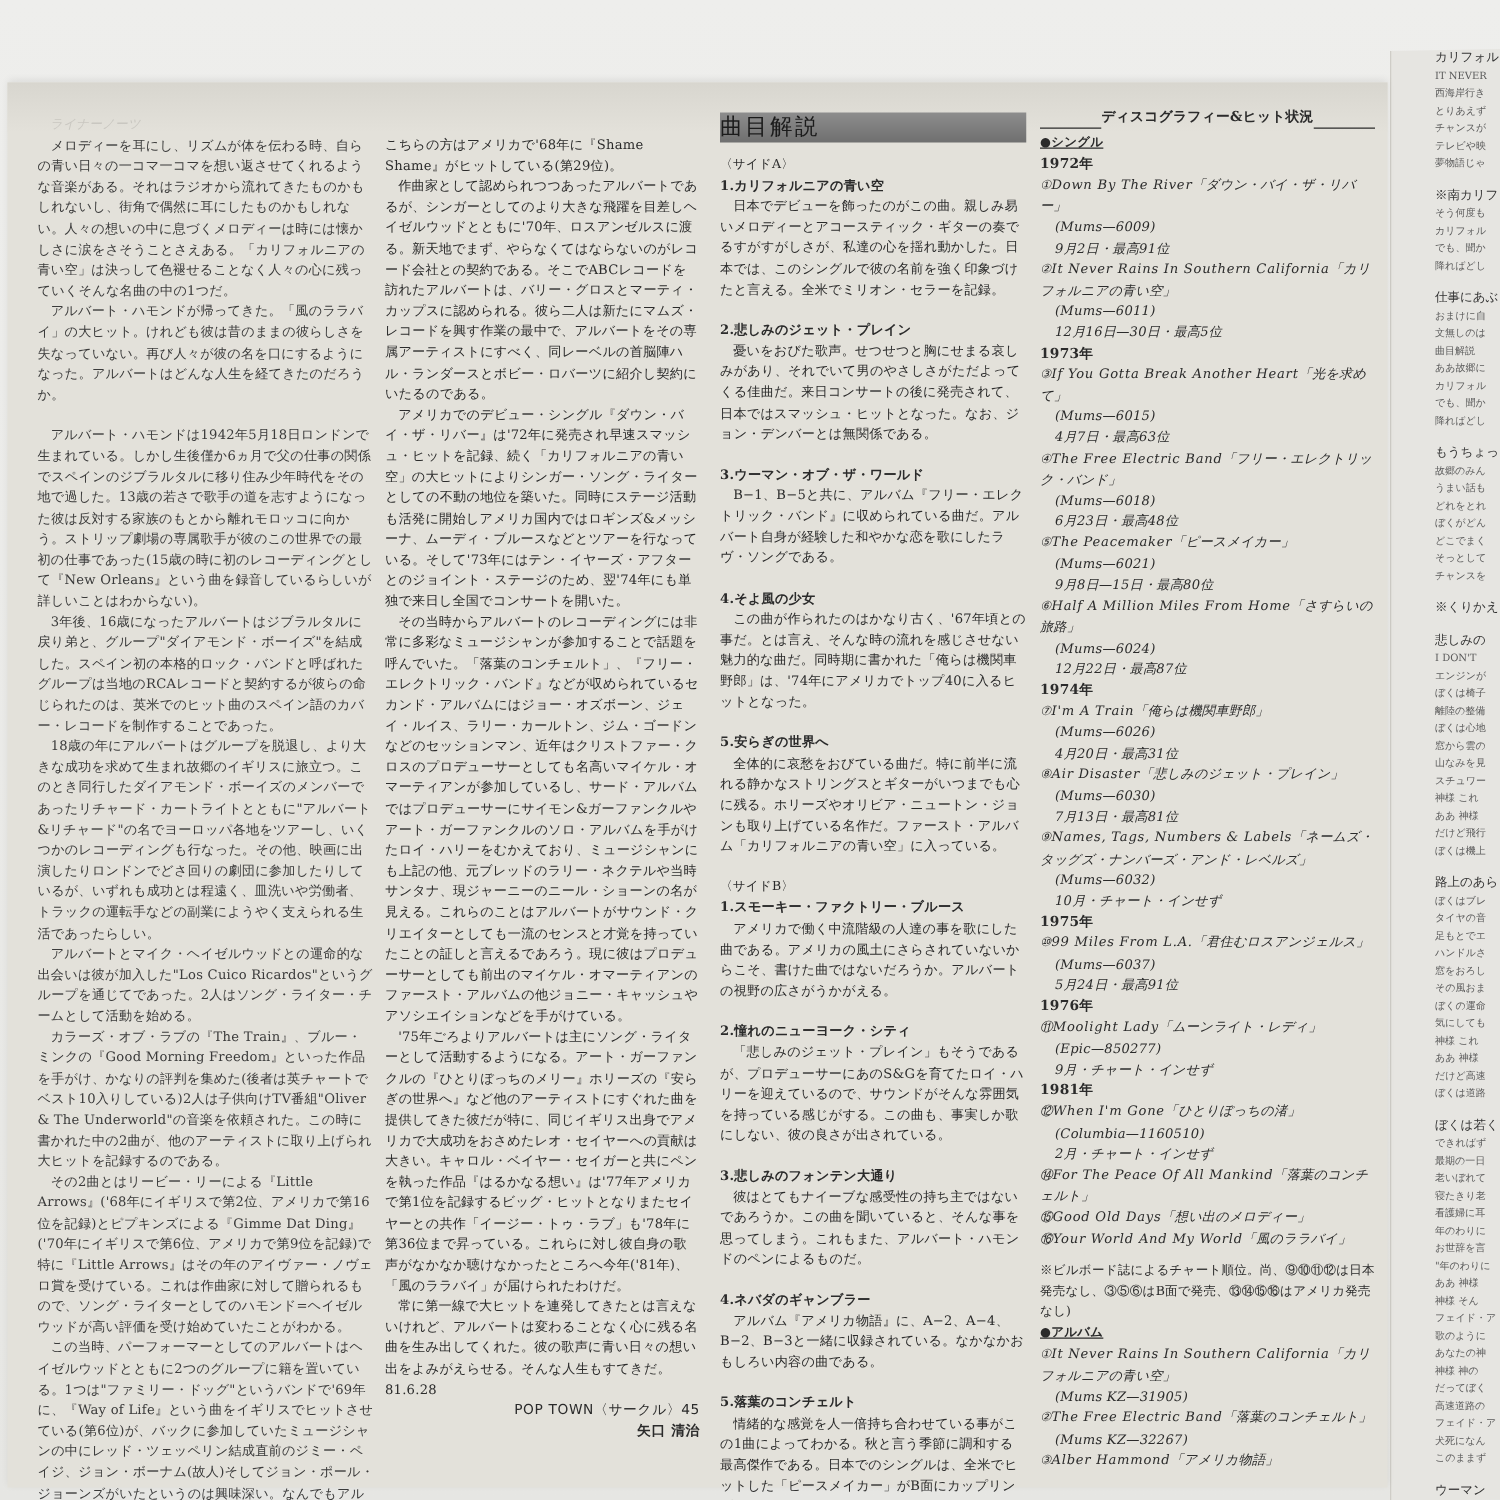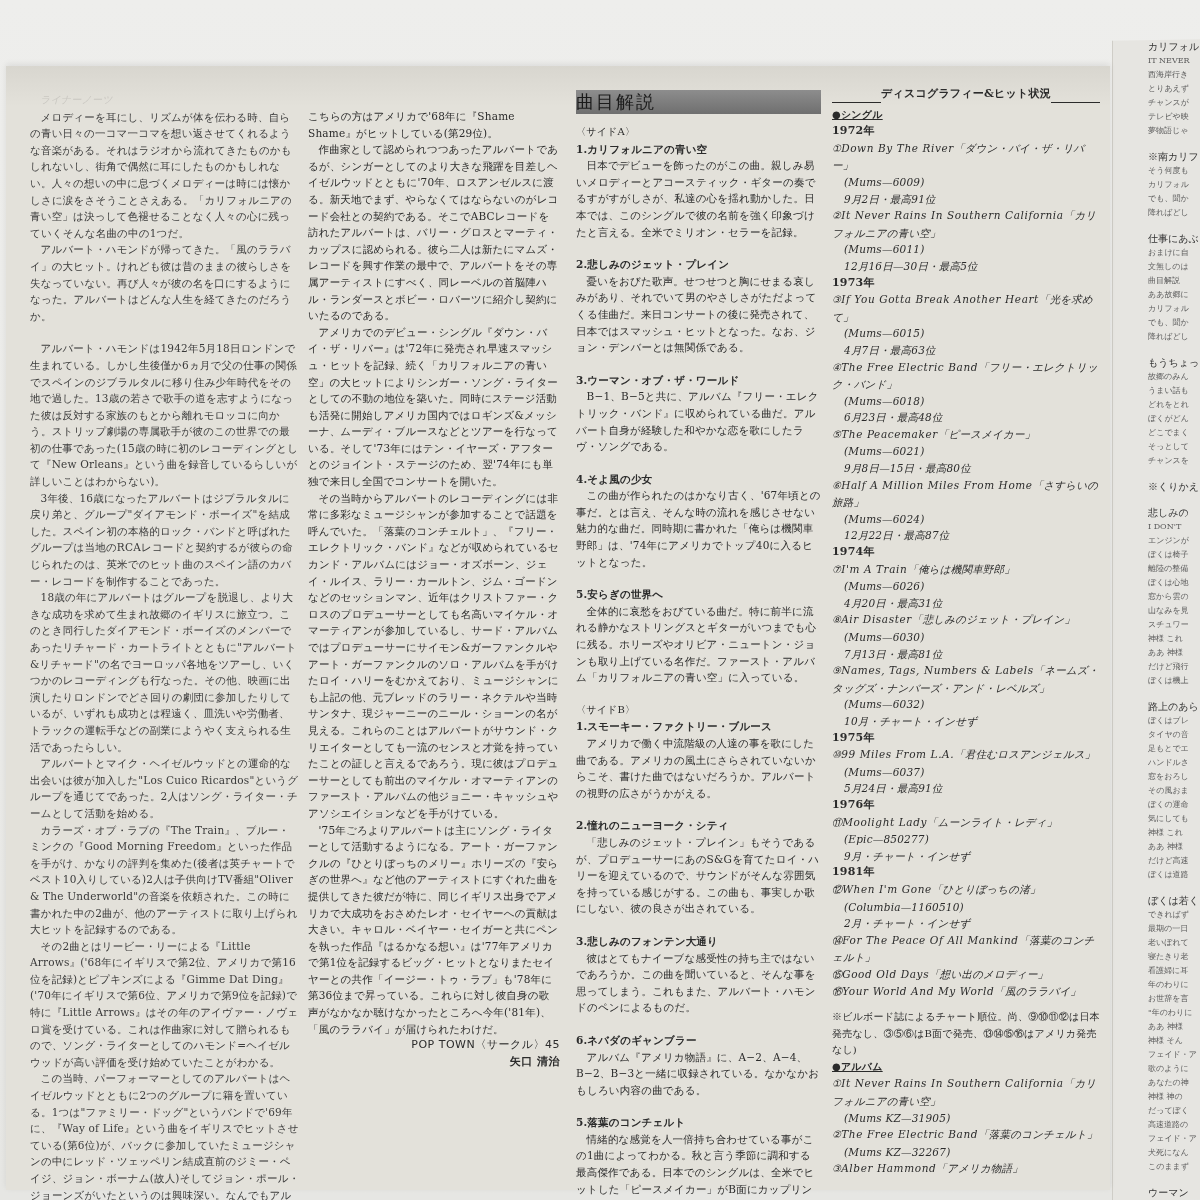--- a/index.html
+++ b/index.html
@@ -58,20 +58,21 @@
   <p>この当時、パーフォーマーとしてのアルバートはヘイゼルウッドとともに2つのグループに籍を置いている。1つは"ファミリー・ドッグ"というバンドで'69年に、『Way of Life』という曲をイギリスでヒットさせている(第6位)が、バックに参加していたミュージシャンの中にレッド・ツェッペリン結成直前のジミー・ペイジ、ジョン・ボーナム(故人)そしてジョン・ポール・ジョーンズがいたというのは興味深い。なんでもアルバートがPJプロビーのレコーディングを手伝った際にこの3人と知り合ったということだ。</p>
 
 </div>
 
 <div class="col" id="col2">
   <p class="noind">こちらの方はアメリカで'68年に『Shame Shame』がヒットしている(第29位)。</p>
   <p>作曲家として認められつつあったアルバートであるが、シンガーとしてのより大きな飛躍を目差しヘイゼルウッドとともに'70年、ロスアンゼルスに渡る。新天地でまず、やらなくてはならないのがレコード会社との契約である。そこでABCレコードを訪れたアルバートは、バリー・グロスとマーティ・カップスに認められる。彼ら二人は新たにマムズ・レコードを興す作業の最中で、アルバートをその専属アーティストにすべく、同レーベルの首脳陣ハル・ランダースとボビー・ロバーツに紹介し契約にいたるのである。</p>
   <p>アメリカでのデビュー・シングル『ダウン・バイ・ザ・リバー』は'72年に発売され早速スマッシュ・ヒットを記録、続く「カリフォルニアの青い空」の大ヒットによりシンガー・ソング・ライターとしての不動の地位を築いた。同時にステージ活動も活発に開始しアメリカ国内ではロギンズ&amp;メッシーナ、ムーディ・ブルースなどとツアーを行なっている。そして'73年にはテン・イヤーズ・アフターとのジョイント・ステージのため、翌'74年にも単独で来日し全国でコンサートを開いた。</p>
   <p>その当時からアルバートのレコーディングには非常に多彩なミュージシャンが参加することで話題を呼んでいた。「落葉のコンチェルト」、『フリー・エレクトリック・バンド』などが収められているセカンド・アルバムにはジョー・オズボーン、ジェイ・ルイス、ラリー・カールトン、ジム・ゴードンなどのセッションマン、近年はクリストファー・クロスのプロデューサーとしても名高いマイケル・オマーティアンが参加しているし、サード・アルバムではプロデューサーにサイモン&amp;ガーファンクルやアート・ガーファンクルのソロ・アルバムを手がけたロイ・ハリーをむかえており、ミュージシャンにも上記の他、元ブレッドのラリー・ネクテルや当時サンタナ、現ジャーニーのニール・ショーンの名が見える。これらのことはアルバートがサウンド・クリエイターとしても一流のセンスと才覚を持っていたことの証しと言えるであろう。現に彼はプロデューサーとしても前出のマイケル・オマーティアンのファースト・アルバムの他ジョニー・キャッシュやアソシエイションなどを手がけている。</p>
   <p>'75年ごろよりアルバートは主にソング・ライターとして活動するようになる。アート・ガーファンクルの『ひとりぼっちのメリー』ホリーズの『安らぎの世界へ』など他のアーティストにすぐれた曲を提供してきた彼だが特に、同じイギリス出身でアメリカで大成功をおさめたレオ・セイヤーへの貢献は大きい。キャロル・ベイヤー・セイガーと共にペンを執った作品『はるかなる想い』は'77年アメリカで第1位を記録するビッグ・ヒットとなりまたセイヤーとの共作「イージー・トゥ・ラブ」も'78年に第36位まで昇っている。これらに対し彼自身の歌声がなかなか聴けなかったところへ今年('81年)、「風のララバイ」が届けられたわけだ。</p>
+  <p>常に第一線で大ヒットを連発してきたとは言えないけれど、アルバートは変わることなく心に残る名曲を生み出してくれた。彼の歌声に青い日々の想い出をよみがえらせる。そんな人生もすてきだ。　81.6.28</p>
   <div class="sig">POP TOWN〈サークル〉45</div>
   <div class="sig name">矢口 清治</div>
 </div>
 
 <div class="col" id="col3">
   <div class="section-banner">曲目解説</div>
   <div class="side-head">〈サイドA〉</div>
   <p class="track-title">1.カリフォルニアの青い空</p>
   <p>日本でデビューを飾ったのがこの曲。親しみ易いメロディーとアコースティック・ギターの奏でるすがすがしさが、私達の心を揺れ動かした。日本では、このシングルで彼の名前を強く印象づけたと言える。全米でミリオン・セラーを記録。</p>
   <div class="gap"></div>
@@ -90,21 +91,21 @@
   <div class="side-head">〈サイドB〉</div>
   <p class="track-title">1.スモーキー・ファクトリー・ブルース</p>
   <p>アメリカで働く中流階級の人達の事を歌にした曲である。アメリカの風土にさらされていないからこそ、書けた曲ではないだろうか。アルバートの視野の広さがうかがえる。</p>
   <div class="gap"></div>
   <p class="track-title">2.憧れのニューヨーク・シティ</p>
   <p>「悲しみのジェット・プレイン」もそうであるが、プロデューサーにあのS&amp;Gを育てたロイ・ハリーを迎えているので、サウンドがそんな雰囲気を持っている感じがする。この曲も、事実しか歌にしない、彼の良さが出されている。</p>
   <div class="gap"></div>
   <p class="track-title">3.悲しみのフォンテン大通り</p>
   <p>彼はとてもナイーブな感受性の持ち主ではないであろうか。この曲を聞いていると、そんな事を思ってしまう。これもまた、アルバート・ハモンドのペンによるものだ。</p>
   <div class="gap"></div>
-  <p class="track-title">6.ネバダのギャンブラー</p>
+  <p class="track-title">4.ネバダのギャンブラー</p>
   <p>アルバム『アメリカ物語』に、A−2、A−4、B−2、B−3と一緒に収録されている。なかなかおもしろい内容の曲である。</p>
   <div class="gap"></div>
   <p class="track-title">5.落葉のコンチェルト</p>
   <p>情緒的な感覚を人一倍持ち合わせている事がこの1曲によってわかる。秋と言う季節に調和する最高傑作である。日本でのシングルは、全米でヒットした「ピースメイカー」がB面にカップリングされている。</p>
 </div>
 
 <div class="col" id="col4">
   <div class="disco-head">
     <span class="line"></span>
     <span>ディスコグラフィー&amp;ヒット状況</span>

